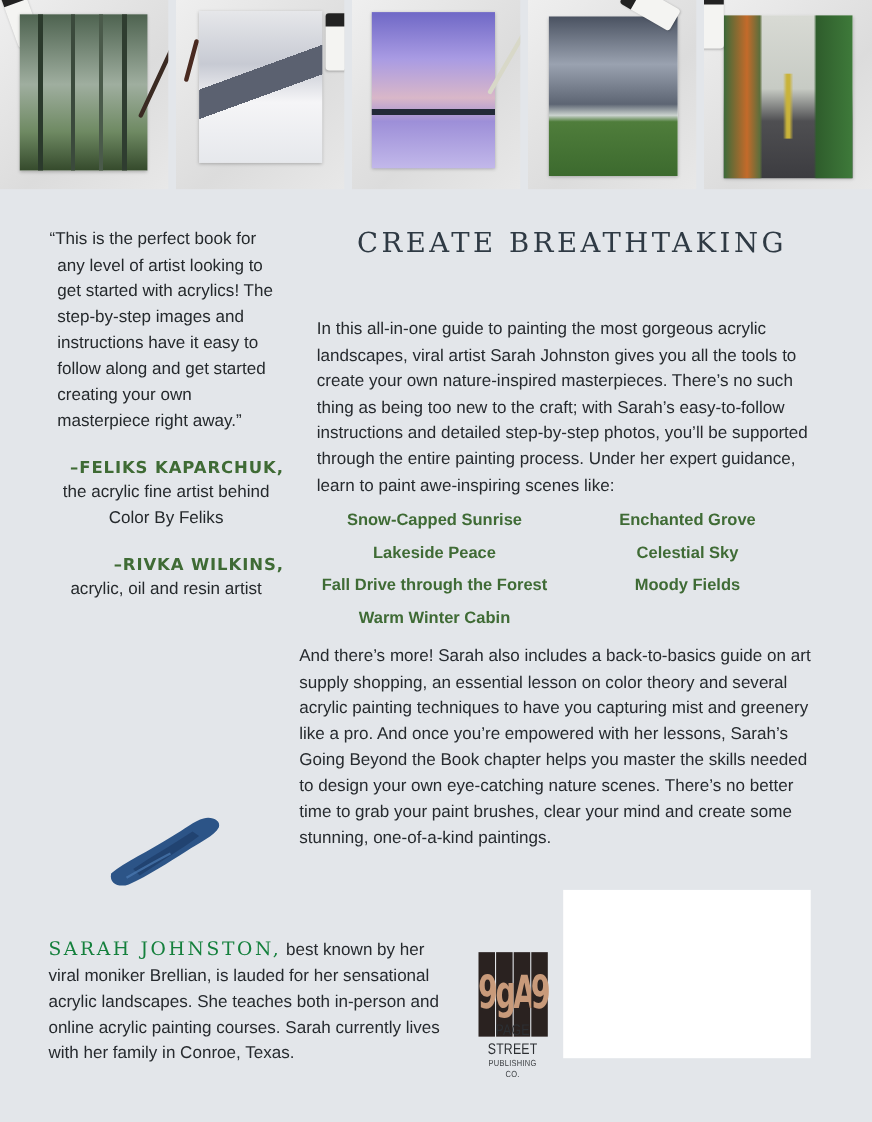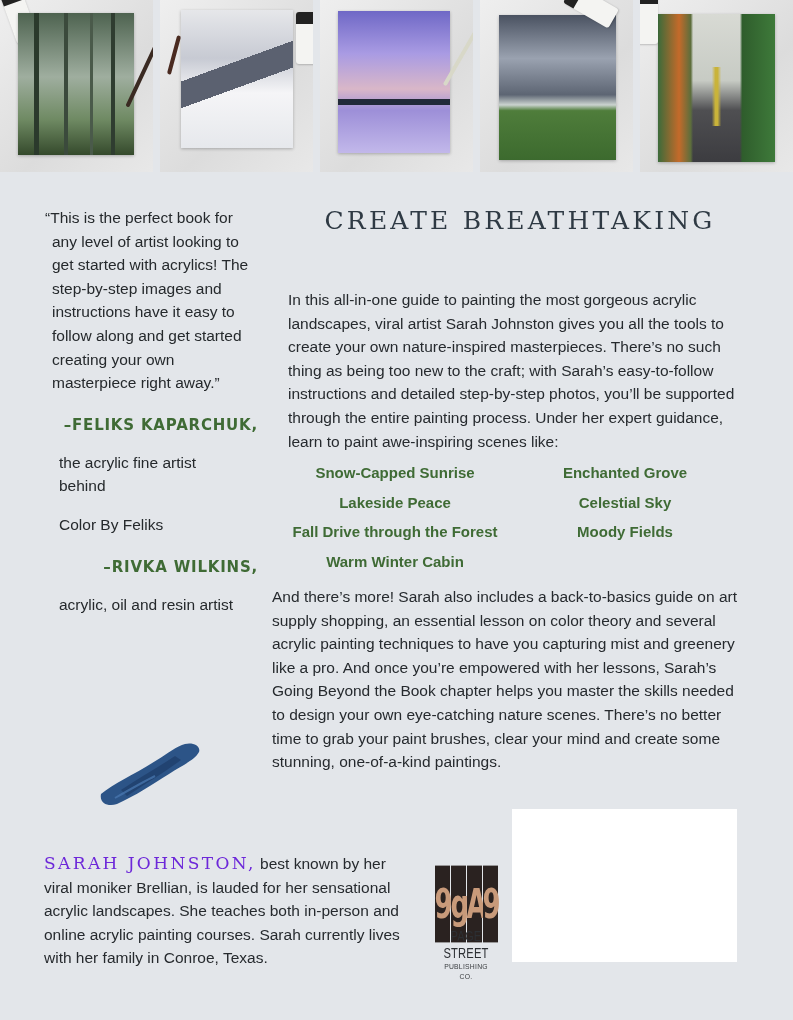--- a/index.html
+++ b/index.html
@@ -43,40 +43,40 @@
       linear-gradient(to right, transparent 46%, #c9b33a 49%, #c9b33a 51%, transparent 54%) 0 60%/100% 40% no-repeat,
       linear-gradient(to right, #3c6b3a 0%, #c46a2a 18%, #5c6e3c 28%, transparent 30%, transparent 70%, #2f5d2c 72%, #3e7a3a 100%),
       linear-gradient(#d8dad4 0%, #c7cbc4 45%, #4f4f52 65%, #3c3c40 100%); }
 
   .quotes { position:absolute; left:44px; top:206px; width:214px; font-size:15.5px; line-height:23.6px; color:#25292c; }
   .quote-text { text-indent:-7px; padding-left:8px; margin:0; }
   .attrib-name {
     text-align:right; font-family:"DejaVu Sans", sans-serif; font-weight:bold;
     color:#3f6b35; font-size:15px; letter-spacing:0.8px; margin-top:19px; line-height:22px;
   }
-  .attrib-desc { text-align:left; margin:15px; }
+  .attrib-desc { text-align:center; margin:0; }
   .quote-block2 { margin-top:17px; }
 
   .headline { position:absolute; left:290px; top:205px; width:460px; text-align:center; }
   .headline .line1, .headline .line2a {
     font-family:"DejaVu Serif", serif; color:#2f3a44; font-size:25px; letter-spacing:3.2px; font-weight:normal;
   }
   .headline .line1 { line-height:31px; display:block; }
   .headline .line2 { display:block; line-height:34px; }
   .headline .line2b { font-family:"DejaVu Sans", sans-serif; font-weight:bold; color:#3f6b35; font-size:24px; letter-spacing:1.5px; }
 
   .body1 { position:absolute; left:288px; top:288px; width:465px; font-size:15.5px; line-height:23.6px; margin:0; }
   .scenes { position:absolute; left:290px; top:461px; width:460px; display:grid; grid-template-columns:210px 250px; row-gap:6.6px; }
   .scene { text-align:center; color:#3f6b35; font-weight:bold; font-size:15px; line-height:23px; }
   .body2 { position:absolute; left:272px; top:585px; width:465px; font-size:15.5px; line-height:23.6px; margin:0; }
 
   .paint-swatch { position:absolute; left:95px; top:736px; width:110px; height:72px; }
 
   .bio { position:absolute; left:44px; top:852px; width:360px; font-size:15.5px; line-height:23.6px; margin:0; }
-  .bio-name { font-family:"DejaVu Serif", serif; color:#6d28d9; font-size:17px; letter-spacing:2.4px; }
+  .bio-name { font-family:"DejaVu Serif", serif; color:#15803d; font-size:17px; letter-spacing:2.4px; }
 
   .logo { position:absolute; left:433px; top:880px; width:66px; text-align:center; }
   .logo-mark { display:flex; justify-content:center; height:48px; gap:1px; }
   .logo-mark span {
     display:inline-block; font-family:"DejaVu Sans", sans-serif; font-weight:bold; font-size:26px;
     line-height:48px; color:#c89a7a; background:#2a2220; width:15px; text-align:center;
     transform:scaleY(1.6);
   }
   .logo-name { font-family:"Liberation Sans", sans-serif; font-size:14px; color:#2c2f33; letter-spacing:0.2px; line-height:17px; transform:scaleX(0.8); }
   .logo-sub { font-size:8px; color:#3a3d40; letter-spacing:0.3px; line-height:10px; transform:scaleX(0.85); }

